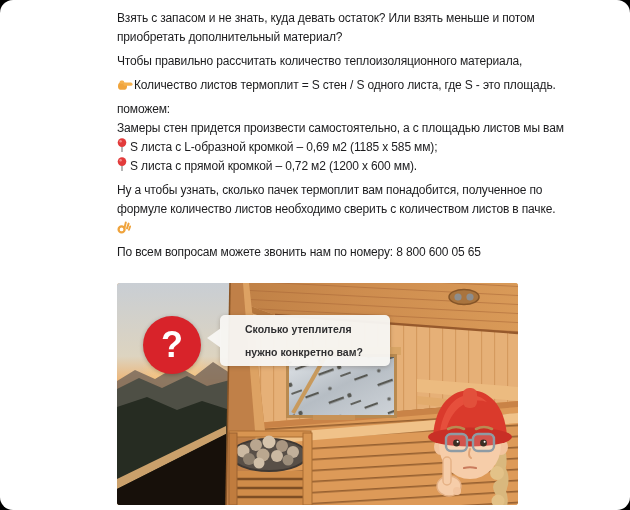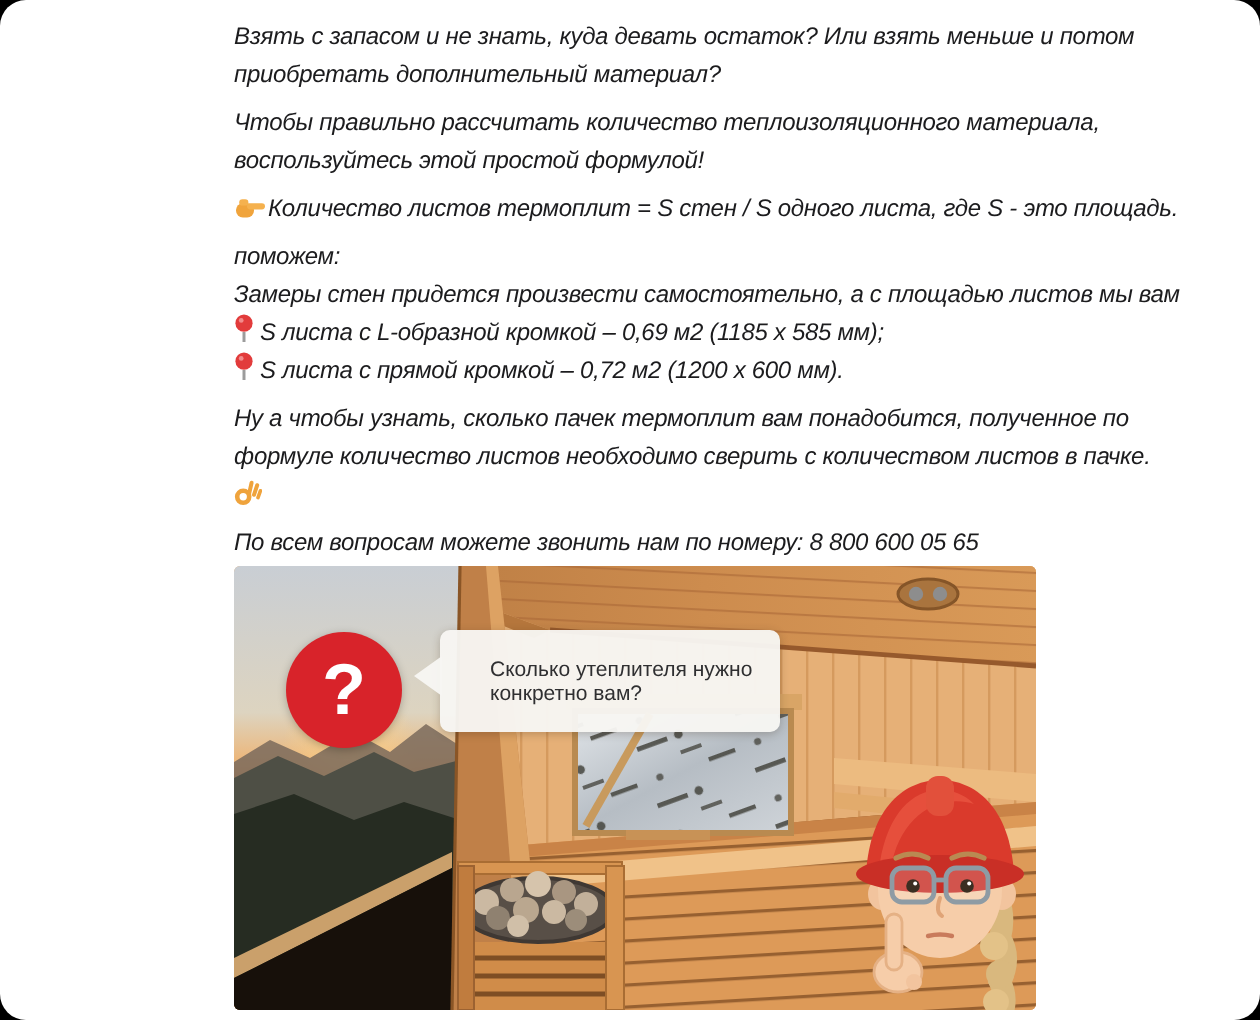--- a/index.html
+++ b/index.html
@@ -1,47 +1,46 @@
 <!DOCTYPE html>
 <html><head>
 <meta charset="utf-8">
 <style>
   html,body{margin:0;padding:0;background:#000;}
   body{width:630px;height:510px;overflow:hidden;font-family:"Liberation Sans",sans-serif;}
   .card{position:relative;width:630px;height:510px;background:#fff;border-radius:13px;overflow:hidden;}
   .post-text{position:absolute;left:117px;top:9px;width:401px;font-size:12px;letter-spacing:-0.15px;line-height:19px;color:#1c1c1e;}
   .post-text p{margin:0 0 5px;}
   .post-text p:last-child{margin:0;}
-  .line{display:block;white-space:nowrap;font-style:italic;}
+  .line{display:block;white-space:nowrap;}
   .inl{display:inline-block;vertical-align:-2px;margin-right:3px;}
   .inl-tight{margin-right:1px;}
   .post-image{position:absolute;left:117px;top:283px;width:401px;height:222px;border-radius:3px;overflow:hidden;background:#e6b077;cursor:pointer;}
   .scene{position:absolute;left:0;top:0;width:401px;height:222px;display:block;}
   .q-circle{position:absolute;left:26px;top:33px;width:58px;height:58px;border-radius:50%;
     background:#d8232a;color:#fff;display:flex;align-items:center;justify-content:center;
     font-size:36px;font-weight:bold;box-shadow:0 1px 4px rgba(0,0,0,.25);}
   .bubble{position:absolute;left:103px;top:32px;width:170px;height:51px;background:rgba(247,246,243,.96);
     border-radius:5px;display:flex;align-items:center;box-shadow:0 1px 4px rgba(60,40,20,.25);}
   .bubble:before{content:"";position:absolute;left:-13px;top:13px;width:0;height:0;
     border:10px solid transparent;border-right:14px solid rgba(247,246,243,.96);border-left:none;}
-  .bubble-text{margin-left:25px;width:138px;font-size:10.5px;font-weight:normal;line-height:12px;color:#2f2f31;}
+  .bubble-text{margin-left:25px;width:138px;font-size:10.5px;font-weight:bold;line-height:23px;color:#2f2f31;}
 </style>
 </head>
 <body>
 
 <div class="card">
 
   <div class="post-text">
     <p>
       <span class="line">Взять с запасом и не знать, куда девать остаток? Или взять меньше и потом</span>
       <span class="line">приобретать дополнительный материал?</span>
     </p>
     <p>
       <span class="line">Чтобы правильно рассчитать количество теплоизоляционного материала,</span>
-      <span class="line">воспользуйтесь этой простой формулой!</span>
     </p>
     <p>
       <span class="line"><svg class="inl inl-tight" width="16" height="13" viewBox="0 0 16 13">
             <rect x="1" y="4.6" width="9" height="7.2" rx="3.4" fill="#f0a43c"></rect>
             <rect x="6.5" y="4.6" width="9" height="3.1" rx="1.55" fill="#f5b14e"></rect>
             <rect x="2.6" y="2.6" width="4.6" height="3.2" rx="1.6" fill="#f5b14e"></rect>
           </svg><span>Количество листов термоплит = S стен / S одного листа, где S - это площадь.</span></span>
     </p>
     <p>
       <span class="line">поможем:</span>

